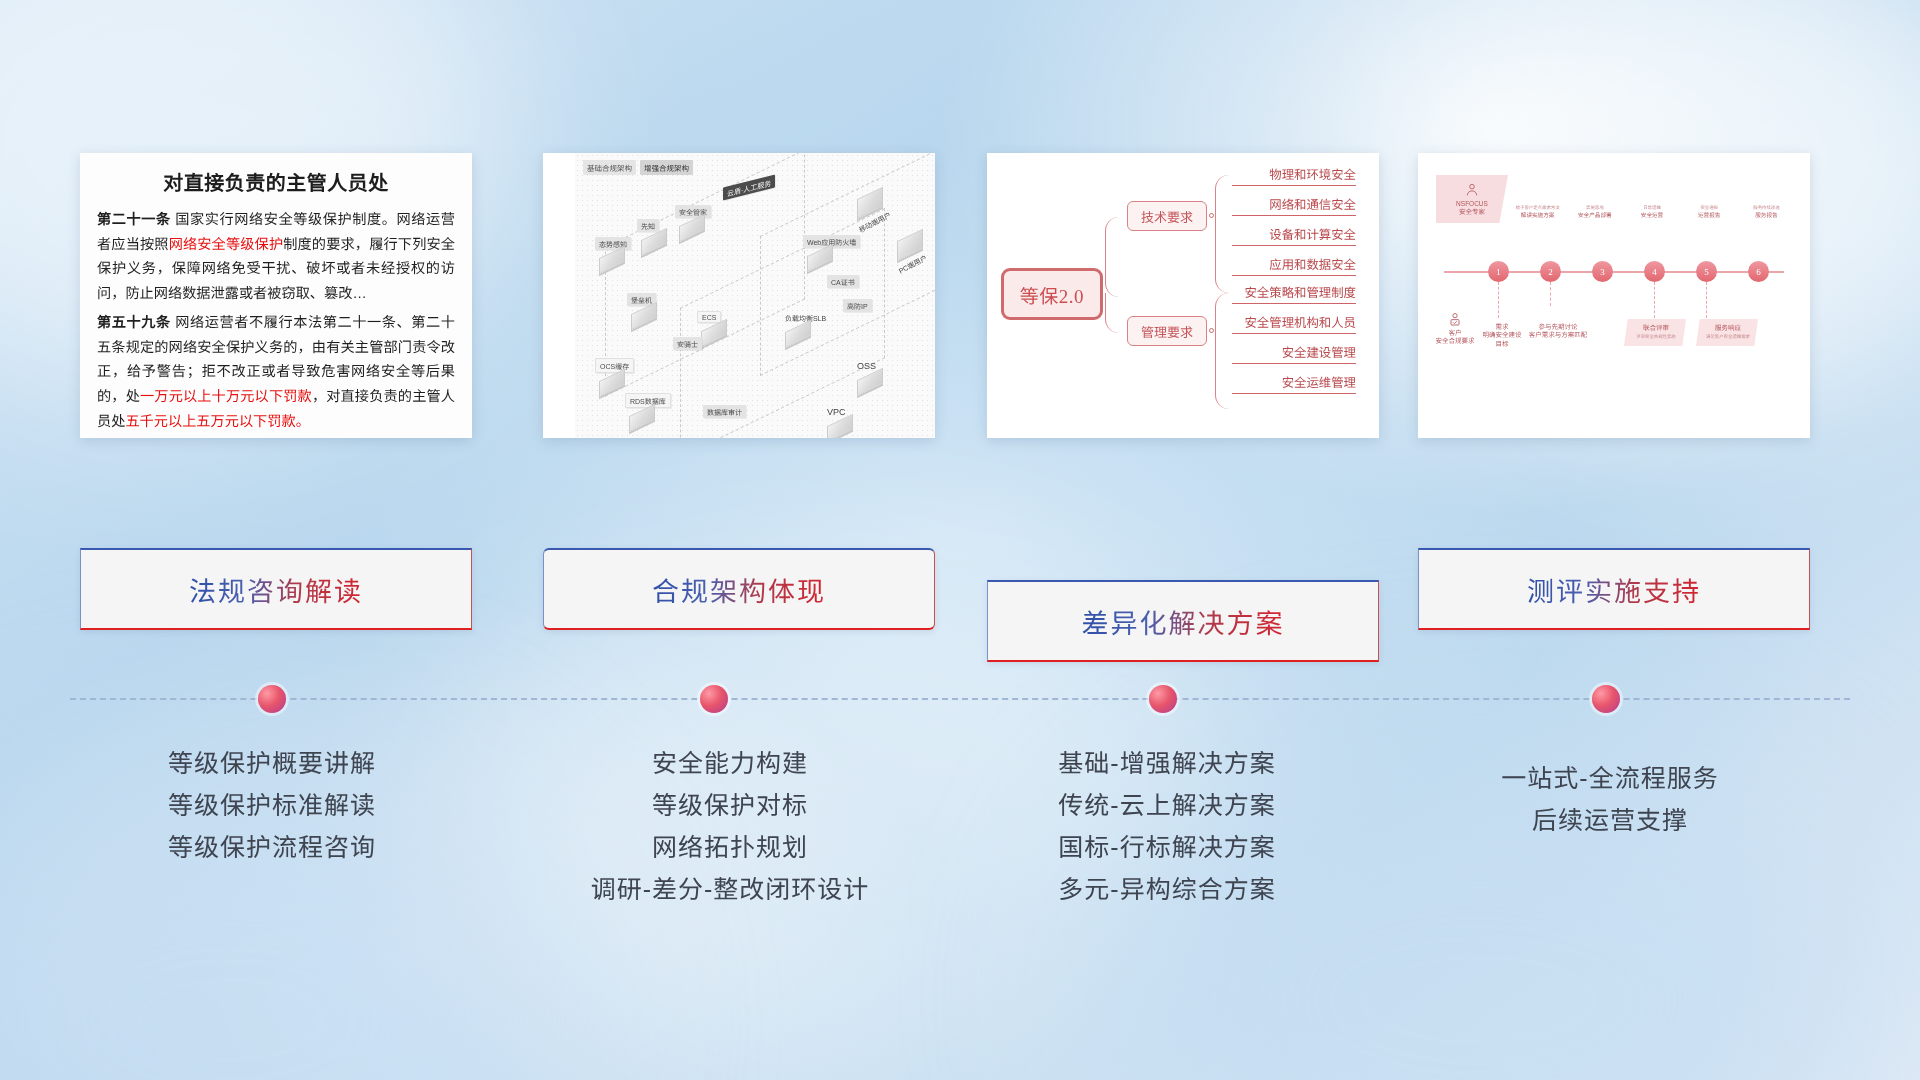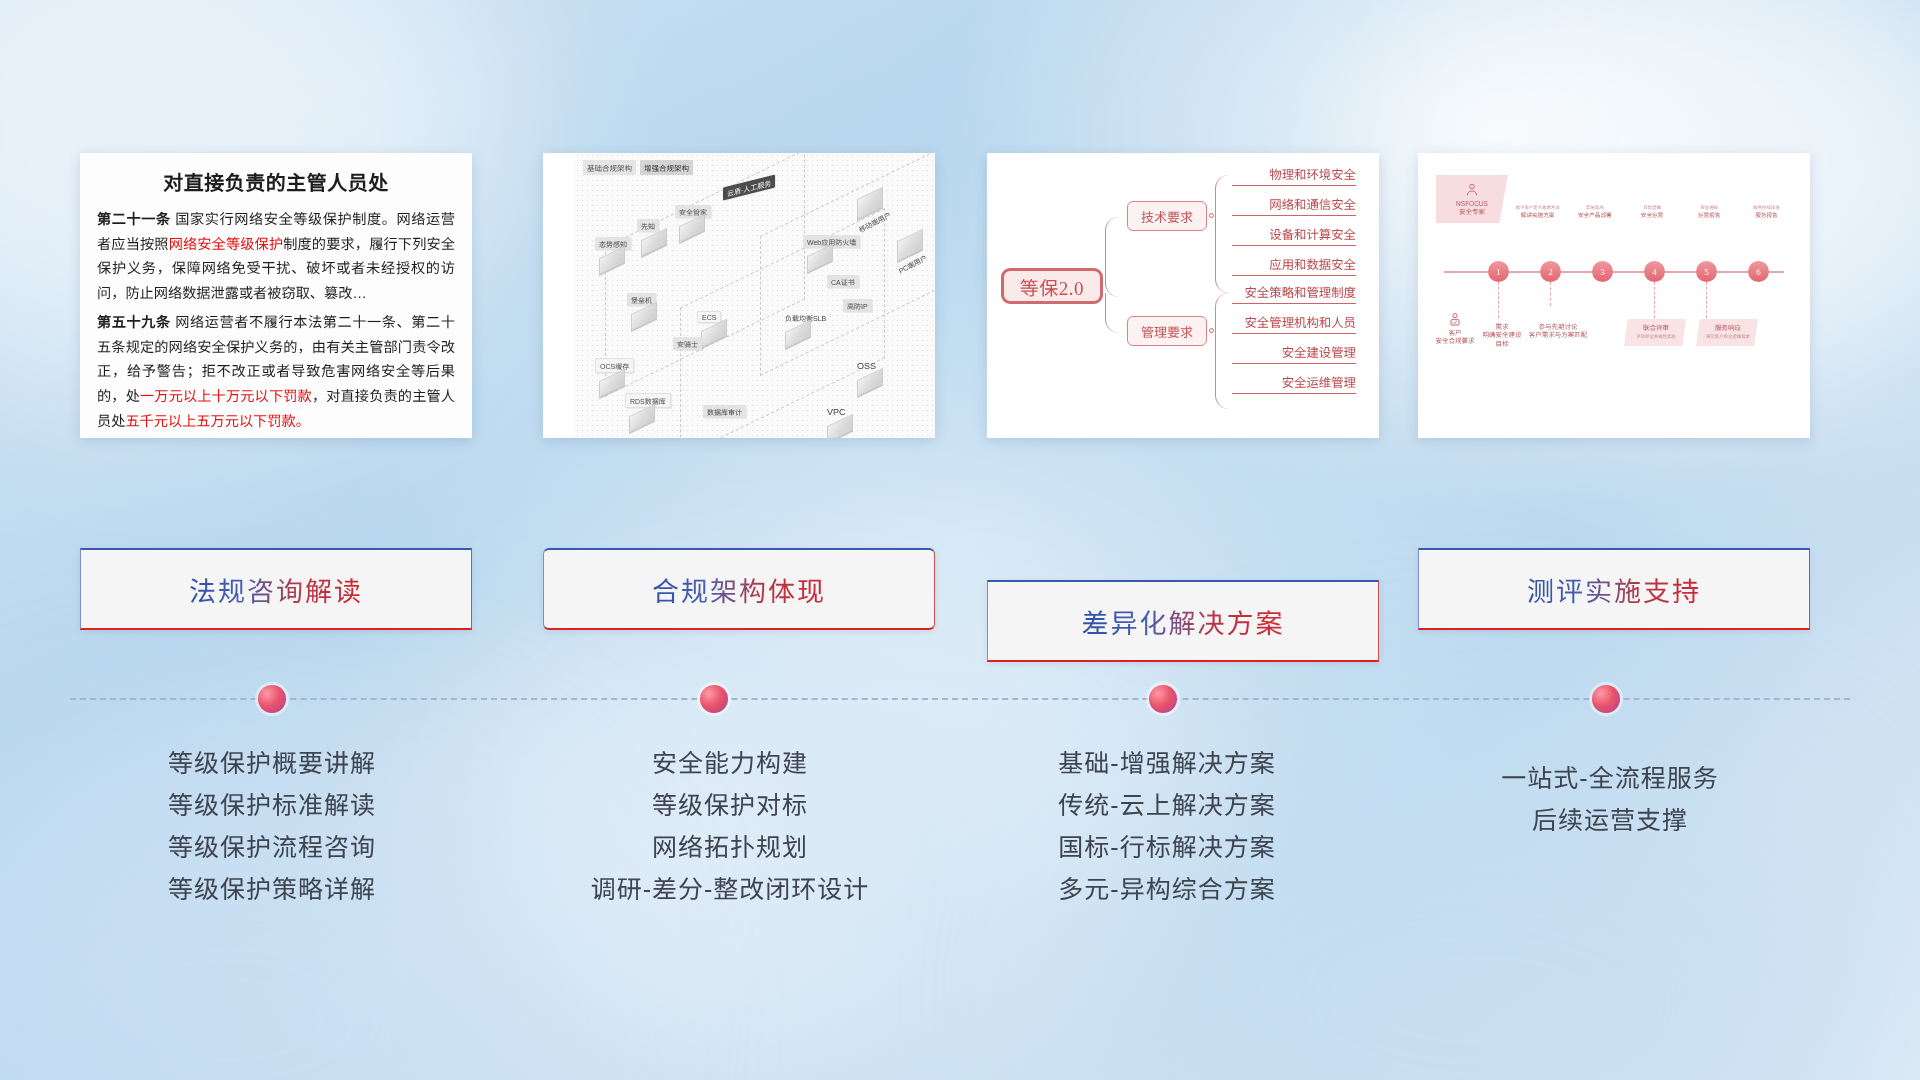--- a/index.html
+++ b/index.html
@@ -145,21 +145,21 @@
   
   .mind {
     position: relative;
     width: 100%; height: 100%;
     background: #ffffff;
     padding: 10px;
   }
   .mind-root {
     position: absolute;
     left: 14px; top: 115px;
-    width: 102px; height: 36px;
+    width: 102px; height: 52px;
     border: 3px solid #cf6a6d;
     border-radius: 9px;
     background: #fbeaea;
     display: flex; align-items: center; justify-content: center;
     color: #cc4d50;
     font-size: 19px;
     font-family: "Liberation Serif", "DejaVu Serif", serif;
     letter-spacing: .5px;
   }
   .mind-branch {
@@ -607,21 +607,20 @@
   <div class="tl-node tn-2"></div>
   <div class="tl-node tn-3"></div>
   <div class="tl-node tn-4"></div>
 
   <div class="lists">
 
     <div class="list-col lc-1">
       <div class="item">等级保护概要讲解</div>
       <div class="item">等级保护标准解读</div>
       <div class="item">等级保护流程咨询</div>
-      <div class="item">等级保护策略详解</div>
     </div>
 
     <div class="list-col lc-2">
       <div class="item">安全能力构建</div>
       <div class="item">等级保护对标</div>
       <div class="item">网络拓扑规划</div>
       <div class="item">调研-差分-整改闭环设计</div>
     </div>
 
     <div class="list-col lc-3">

